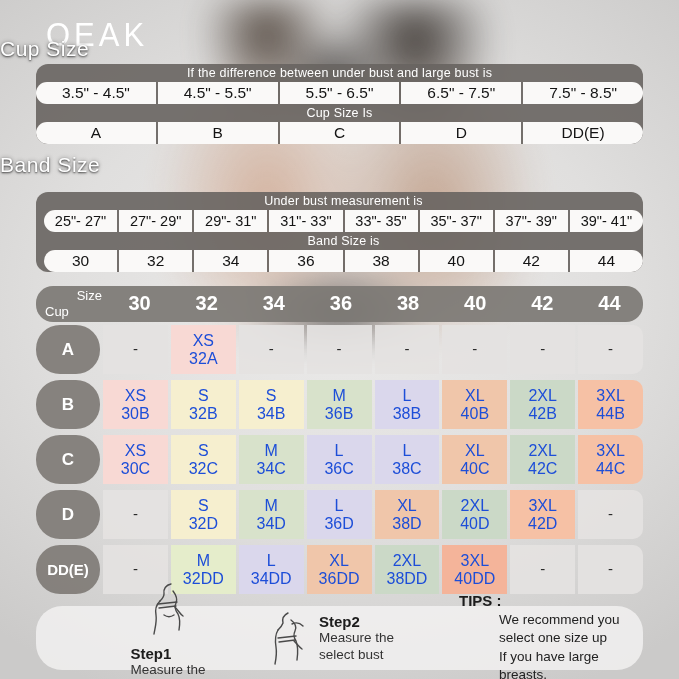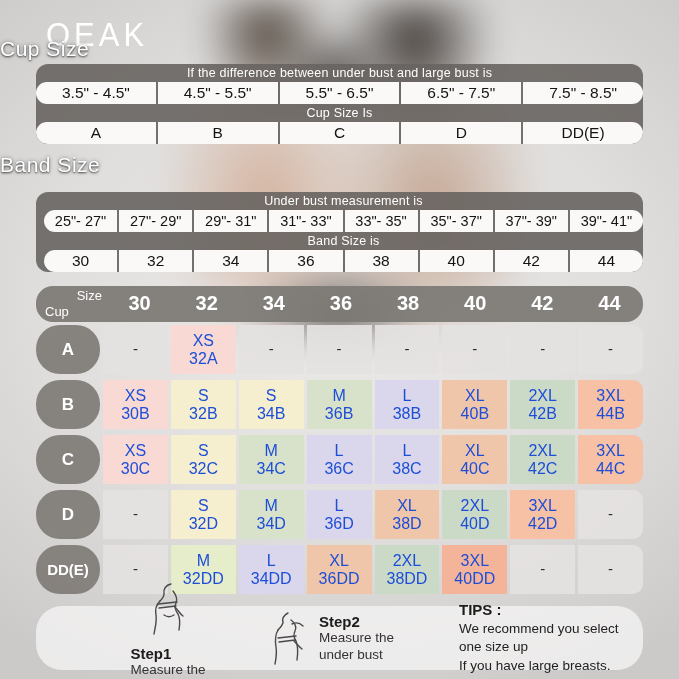--- a/index.html
+++ b/index.html
@@ -54,21 +54,21 @@
   .footer{position:absolute;left:36px;right:36px;top:606px;height:64px;border-radius:26px;
     background:rgba(244,243,242,.8);display:flex;align-items:center;padding:0 14px;box-sizing:border-box;}
   .step{display:flex;align-items:center;gap:9px;}
   .step svg{flex:none;}
   .step-title{font-size:15px;font-weight:bold;color:#1c1c1c;}
   .step-line{font-size:13.5px;color:#333;line-height:1.2;}
   #step1{width:218px;padding-left:18px;box-sizing:border-box;flex-direction:column;}
   #step2{width:185px;}
   .tips{flex:1;padding-left:6px;}
   .tips-title{font-size:15px;font-weight:bold;color:#1c1c1c;margin-bottom:2px;}
-  .tips-line{font-size:13.5px;color:#222;line-height:1.35;}
+  .tips-line{font-size:13.5px;color:#222;line-height:1.35;margin-left:40px;}
 </style>
 </head>
 <body>
 
 <div class="page">
   <div class="photo"></div>
 
   <div class="hdr">
     <div class="brand">OEAK</div>
   </div>
@@ -303,21 +303,21 @@
           <path d="M23 9 C27 12 29 16 27 20 C25 24 26 27 28 30 C30 35 30 42 29 49"></path>
           <path d="M24 13 C28 11 32 12 35 15"></path>
           <path d="M10 27 L28 25"></path>
           <path d="M11 31 L27 29"></path>
           <path d="M26 30 C29 33 31 36 34 38"></path>
         </g>
       </svg>
       <div>
         <div class="step-title">Step2</div>
         <div class="step-line">Measure the</div>
-        <div class="step-line">under bust</div>
+        <div class="step-line">select bust</div>
       </div>
     </div>
     <div class="tips">
       <div class="tips-title">TIPS :</div>
       <div class="tips-line">We recommend you select one size up</div>
       <div class="tips-line">If you have large breasts.</div>
     </div>
   </div>
 </div>
 

